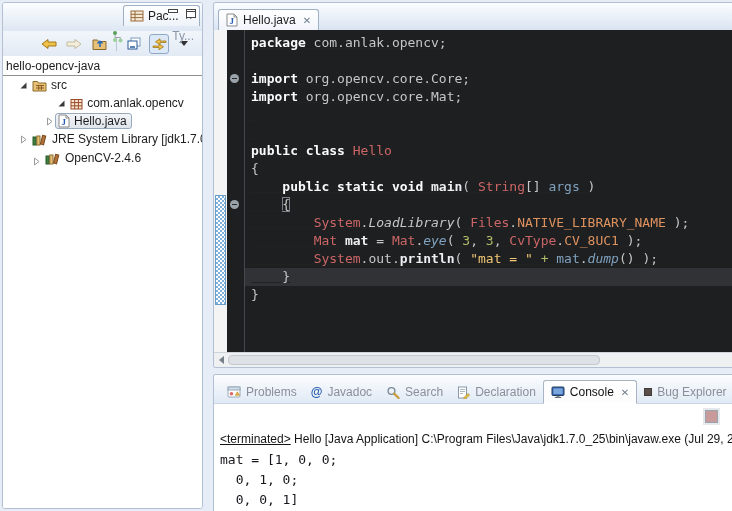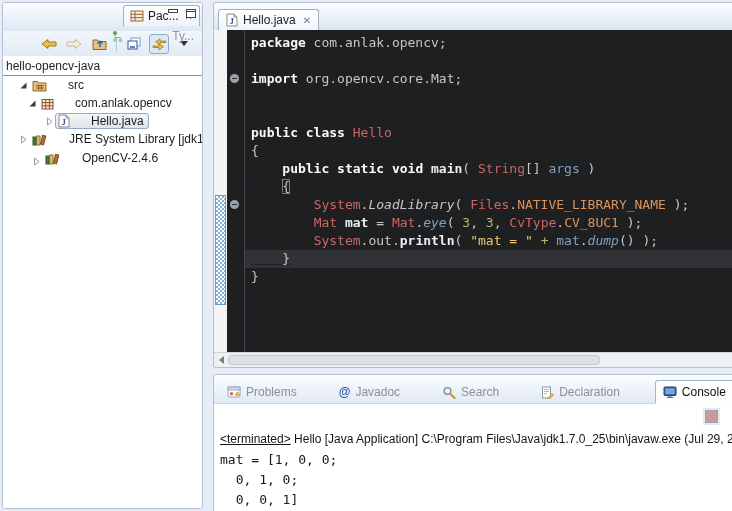--- a/index.html
+++ b/index.html
@@ -27,21 +27,21 @@
   .vtoolbar{height:25px;display:flex;align-items:center;justify-content:flex-end;gap:5px;
     padding:0 8px 0 0;background:linear-gradient(#f2f6fb,#e2eaf4);}
   .tbtn{display:inline-flex;align-items:center;justify-content:center;width:20px;height:20px;line-height:0;}
   .tbtn.pressed{background:#dce8f6;border:1px solid #8fa8c8;border-radius:3px;box-sizing:border-box;}
   .tsep{width:1px;height:14px;background:#b9c6d6;margin:0 2px;}
   .treewrap{background:#fff;height:100%;}
   .rootlbl{padding:3px 2px 2px 3px;white-space:nowrap;color:#1d1d1d;}
   .rootline{border-bottom:1px solid #8f8f8f;margin:0;}
   .trow{display:flex;align-items:center;height:18px;white-space:nowrap;overflow:hidden;}
   .trow .arrow{width:11px;display:inline-flex;justify-content:center;flex:none;line-height:0;}
-  .tlabelwrap{display:inline-flex;align-items:center;gap:21px;padding:0 4px 0 2px;border-radius:3px;border:1px solid transparent;}
+  .tlabelwrap{display:inline-flex;align-items:center;gap:4px;padding:0 4px 0 2px;border-radius:3px;border:1px solid transparent;}
   .tlabelwrap.sel{background:linear-gradient(#f3f5f8,#dfe5ec);border-color:#97a9bd;}
   .ticon{display:inline-flex;line-height:0;flex:none;}
   .tlabel{color:#1d1d1d;}
 
   
   .panel.editor{left:213px;top:2px;width:519px;height:366px;
     background:#ffffff;border:1px solid #b3c0d3;border-radius:3px 0 0 3px;border-right:none;overflow:hidden;
     display:flex;flex-direction:column;}
   .etabbar{height:25px;background:linear-gradient(#fbfdff,#d9e4f2);display:flex;align-items:flex-end;padding:2px 0 0 4px;flex:none;}
   .etab{display:flex;align-items:center;gap:5px;padding:3px 7px;}
@@ -73,21 +73,21 @@
   .hscroll{height:14px;flex:none;background:#eef0f2;border-top:1px solid #cfd4da;display:flex;align-items:center;padding:0 2px;}
   .harrow{width:0;height:0;border-top:4px solid transparent;border-bottom:4px solid transparent;
     border-right:5px solid #767e88;margin:0 4px 0 3px;}
   .hthumb{height:8px;width:72%;background:#dde1e6;border:1px solid #c2c8cf;border-radius:4px;}
 
   
   .panel.console{left:213px;top:374px;width:519px;height:137px;
     background:#ffffff;border:1px solid #b3c0d3;border-radius:3px 0 0 0;border-right:none;border-bottom:none;overflow:hidden;
     display:flex;flex-direction:column;}
   .ctabbar{height:26px;flex:none;background:linear-gradient(#fbfdff,#e0e9f4);display:flex;align-items:flex-end;
-    padding:2px 0 0 6px;border-bottom:1px solid #ccd6e3;white-space:nowrap;gap:28px;}
+    padding:2px 0 0 6px;border-bottom:1px solid #ccd6e3;white-space:nowrap;}
   .ctab{display:flex;align-items:center;gap:5px;padding:4px 7px;color:#8a8f98;flex:none;}
   .ctab.active{background:linear-gradient(#ffffff,#fdfdfe);border:1px solid #a8b4c4;border-bottom:1px solid #fff;
     border-radius:3px 3px 0 0;color:#111;margin-bottom:-1px;}
   .cbody{flex:1;background:#fff;position:relative;overflow:hidden;}
   .terminate{position:absolute;right:14px;top:6px;width:11px;height:11px;background:#c89a9a;
     border:1px solid #9aa4ae;box-shadow:0 0 0 2px #e6e9ec;}
   .cstatus{padding:28px 4px 2px 6px;white-space:nowrap;overflow:hidden;color:#141414;font-size:12px;}
   .term-u{text-decoration:underline;}
   .cout{padding:2px 0 0 6px;font-family:"DejaVu Sans Mono",monospace;font-size:13px;line-height:20px;color:#16161c;white-space:pre;}
 </style>
@@ -179,21 +179,21 @@
             <span class="tlabelwrap">
               <span class="ticon">
                 <svg width="15" height="13">
                   <path d="M1 4.5 v-2 h4.5 l1 1.5 H14 v8 H1 z" fill="#e7c178" stroke="#8a6a2a"></path>
                   <path d="M4 6.5 h8 M4 9 h8 M6.7 6.5 v4.5 M9.4 6.5 v4.5" stroke="#8a5a20" fill="none"></path>
                 </svg>
               </span>
               <span class="tlabel">src</span>
             </span>
           </div>
-          <div class="trow" style="padding-left: 24px;">
+          <div class="trow" style="padding-left: 40px; justify-content: center;">
             <span class="arrow">
               <svg width="9" height="9">
                 <path d="M7.5 1.5 V7.5 H1.5 z" fill="#3a3a3a"></path>
               </svg>
             </span>
             <span class="tlabelwrap">
               <span class="ticon">
                 <svg width="13" height="13">
                   <rect x="1" y="2.5" width="11" height="9.5" fill="#f6e8d2" stroke="#9a4a2a"></rect>
                   <path d="M1 5.6 h11 M1 8.8 h11 M4.7 2.5 v9.5 M8.4 2.5 v9.5" stroke="#9a4a2a"></path>
@@ -275,20 +275,21 @@
       <div class="ruler">
         <div class="range" id="range" style="top: 165px; height: 110px;"></div>
       </div>
       <div class="gutter" id="gutter">
           <span class="fold" style="top: 44px;"></span>
           <span class="fold" style="top: 170px;"></span>
         </div>
       <div class="code" id="code">
           <div class="cl"><span class="t-kw">package</span><span class="t-pl"> com.anlak.opencv;</span></div>
           <div class="cl">&nbsp;</div>
+          <div class="cl"><span class="t-kw">import</span><span class="t-pl"> org.opencv.core.Core;</span></div>
           <div class="cl"><span class="t-kw">import</span><span class="t-pl"> org.opencv.core.Mat;</span></div>
           <div class="cl">&nbsp;</div>
           <div class="cl">&nbsp;</div>
           <div class="cl"><span class="t-kw">public</span><span class="t-pl"> </span><span class="t-kw">class</span><span class="t-pl"> </span><span class="t-ty">Hello</span></div>
           <div class="cl"><span class="t-pl">{</span></div>
           <div class="cl"><span class="t-pl">    </span><span class="t-kw">public</span><span class="t-pl"> </span><span class="t-kw">static</span><span class="t-pl"> </span><span class="t-kw">void</span><span class="t-pl"> </span><span class="t-bd">main</span><span class="t-pl">( </span><span class="t-ty">String</span><span class="t-pl">[] </span><span class="t-va">args</span><span class="t-pl"> )</span></div>
           <div class="cl"><span class="t-pl">    </span><span class="t-br">{</span></div>
           <div class="cl"><span class="t-pl">        </span><span class="t-ty">System</span><span class="t-pl">.</span><span class="t-mu">LoadLibrary</span><span class="t-pl">( </span><span class="t-ty">Files</span><span class="t-pl">.</span><span class="t-co">NATIVE_LIBRARY_NAME</span><span class="t-pl"> );</span></div>
           <div class="cl"><span class="t-pl">        </span><span class="t-ty">Mat</span><span class="t-pl"> </span><span class="t-bd">mat</span><span class="t-pl"> = </span><span class="t-ty">Mat</span><span class="t-pl">.</span><span class="t-mi">eye</span><span class="t-pl">( </span><span class="t-nu">3</span><span class="t-pl">, </span><span class="t-nu">3</span><span class="t-pl">, </span><span class="t-ty">CvType</span><span class="t-pl">.</span><span class="t-co">CV_8UC1</span><span class="t-pl"> );</span></div>
           <div class="cl"><span class="t-pl">        </span><span class="t-ty">System</span><span class="t-pl">.out.</span><span class="t-bd">println</span><span class="t-pl">( </span><span class="t-st">"mat = "</span><span class="t-pl"> </span><span class="t-nu">+</span><span class="t-pl"> </span><span class="t-va">mat</span><span class="t-pl">.</span><span class="t-mi">dump</span><span class="t-pl">() );</span></div>

